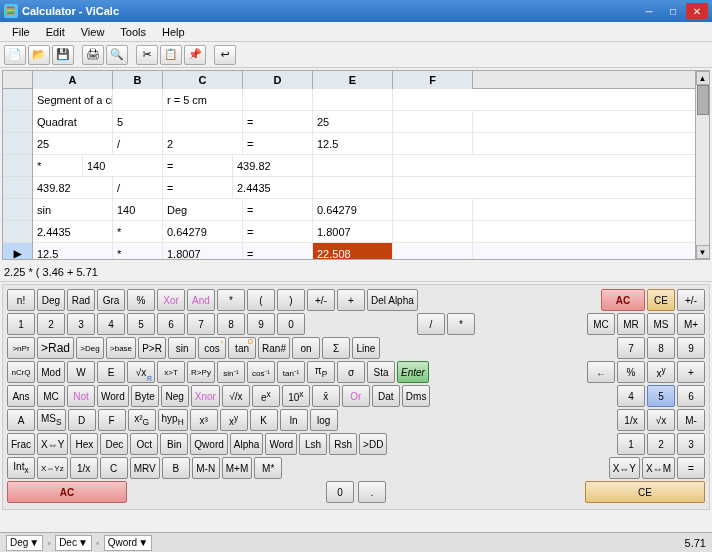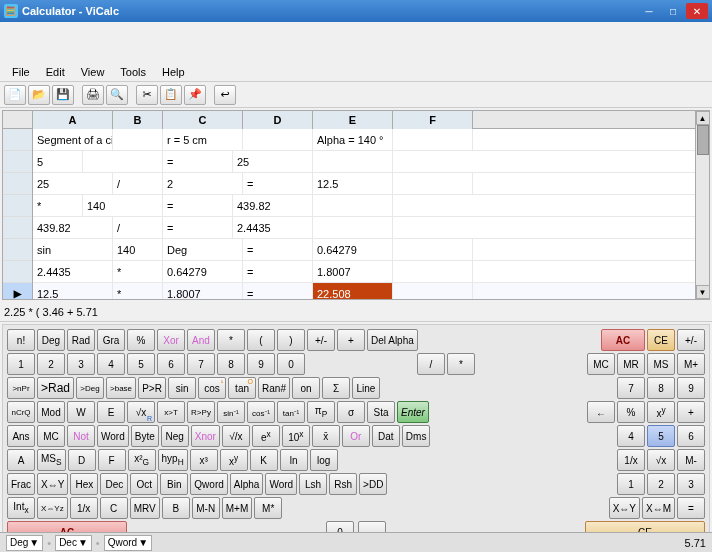--- a/index.html
+++ b/index.html
@@ -23,21 +23,20 @@
     .win-btn.close { background: #d32f2f; }
 
     
     .menu-bar {
       background: #f0f0f0;
       border-bottom: 1px solid #ccc;
       display: flex;
       align-items: center;
       height: 20px;
       padding: 0 4px;
-      margin-top: 40px;
     }
     .menu-item { padding: 2px 8px; cursor: pointer; font-size: 11px; }
 
     
     .toolbar {
       background: #f0f0f0;
       border-bottom: 1px solid #ccc;
       display: flex;
       align-items: center;
       height: 26px;
@@ -250,25 +249,25 @@
           <div class="row-header"> </div>
           <div class="row-header active">▶</div>
         </div>
         <div class="grid-area">
 
           <div class="grid-row">
             <div class="cell col-A">Segment of a circle</div>
             <div class="cell col-B"></div>
             <div class="cell col-C">r = 5 cm</div>
             <div class="cell col-D"></div>
-            <div class="cell col-E">Alpha = 140 °</div>
             <div class="cell col-F"></div>
           </div>
 
           <div class="grid-row">
+            <div class="cell col-A">Quadrat</div>
             <div class="cell col-B">5</div>
             <div class="cell col-C"></div>
             <div class="cell col-D">=</div>
             <div class="cell col-E">25</div>
             <div class="cell col-F"></div>
           </div>
 
           <div class="grid-row">
             <div class="cell col-A">25</div>
             <div class="cell col-B">/</div>

